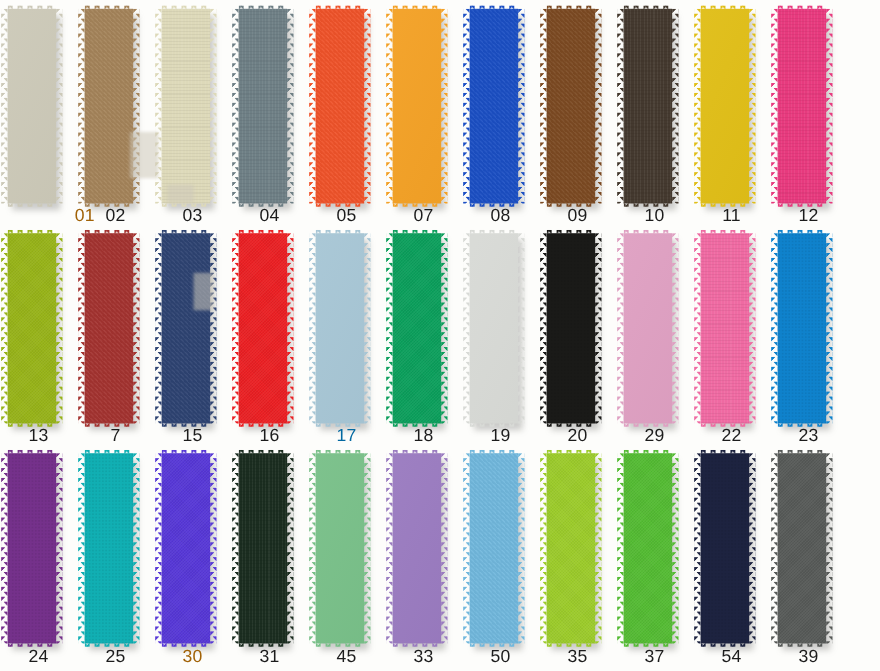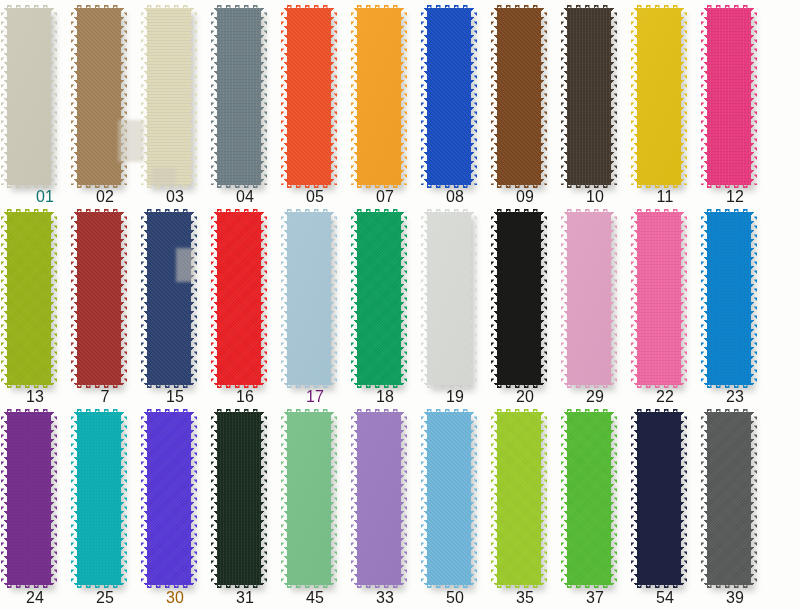--- a/index.html
+++ b/index.html
@@ -235,21 +235,21 @@
         <div class="swatch-shadow"></div>
         <div class="swatch-chip" style="background: rgb(231, 58, 126);">
           <div class="texture tex-weave"></div>
         </div>
         <div class="edge-zig edge-zig-left" style="background: linear-gradient(135deg, rgb(231, 58, 126) 25%, transparent 25%) 0px 0px / 6px 9px repeat-y, linear-gradient(225deg, rgb(231, 58, 126) 25%, transparent 25%) 0px 4.5px / 6px 9px repeat-y; transform: scaleX(-1);"></div>
         <div class="edge-zig edge-zig-right" style="background: linear-gradient(135deg, rgb(231, 58, 126) 25%, transparent 25%) 0px 0px / 6px 9px repeat-y, linear-gradient(225deg, rgb(231, 58, 126) 25%, transparent 25%) 0px 4.5px / 6px 9px repeat-y;"></div>
         <div class="edge-zig-top" style="background: linear-gradient(45deg, rgb(231, 58, 126) 25%, transparent 25%) 0px 0px / 9px 5px repeat-x, linear-gradient(315deg, rgb(231, 58, 126) 25%, transparent 25%) 4.5px 0px / 9px 5px repeat-x; transform: scaleY(-1);"></div>
         <div class="edge-zig-bot" style="background: linear-gradient(45deg, rgb(231, 58, 126) 25%, transparent 25%) 0px 0px / 9px 5px repeat-x, linear-gradient(315deg, rgb(231, 58, 126) 25%, transparent 25%) 4.5px 0px / 9px 5px repeat-x;"></div>
       </div>
     </div>
-    <div class="swatch-label" style="left: 10px; top: 188px; color: #0f766e;">01</div>
+    <div class="swatch-label" style="left: 0px; top: 188px; color: #a16207; padding-left: 42px;">01</div>
     <div class="swatch-label" style="left: 70px; top: 188px; color: rgb(28, 28, 28);">02</div>
     <div class="swatch-label" style="left: 140px; top: 188px; color: rgb(28, 28, 28);">03</div>
     <div class="swatch-label" style="left: 210px; top: 188px; color: rgb(28, 28, 28);">04</div>
     <div class="swatch-label" style="left: 280px; top: 188px; color: rgb(28, 28, 28);">05</div>
     <div class="swatch-label" style="left: 350px; top: 188px; color: rgb(28, 28, 28);">07</div>
     <div class="swatch-label" style="left: 420px; top: 188px; color: rgb(28, 28, 28);">08</div>
     <div class="swatch-label" style="left: 490px; top: 188px; color: rgb(28, 28, 28);">09</div>
     <div class="swatch-label" style="left: 560px; top: 188px; color: rgb(28, 28, 28);">10</div>
     <div class="swatch-label" style="left: 630px; top: 188px; color: rgb(28, 28, 28);">11</div>
     <div class="swatch-label" style="left: 700px; top: 188px; color: rgb(28, 28, 28);">12</div>
@@ -362,21 +362,21 @@
         <div class="edge-zig edge-zig-left" style="background: linear-gradient(135deg, rgb(15, 130, 204) 25%, transparent 25%) 0px 0px / 6px 9px repeat-y, linear-gradient(225deg, rgb(15, 130, 204) 25%, transparent 25%) 0px 4.5px / 6px 9px repeat-y; transform: scaleX(-1);"></div>
         <div class="edge-zig edge-zig-right" style="background: linear-gradient(135deg, rgb(15, 130, 204) 25%, transparent 25%) 0px 0px / 6px 9px repeat-y, linear-gradient(225deg, rgb(15, 130, 204) 25%, transparent 25%) 0px 4.5px / 6px 9px repeat-y;"></div>
         <div class="edge-zig-top" style="background: linear-gradient(45deg, rgb(15, 130, 204) 25%, transparent 25%) 0px 0px / 9px 5px repeat-x, linear-gradient(315deg, rgb(15, 130, 204) 25%, transparent 25%) 4.5px 0px / 9px 5px repeat-x; transform: scaleY(-1);"></div>
         <div class="edge-zig-bot" style="background: linear-gradient(45deg, rgb(15, 130, 204) 25%, transparent 25%) 0px 0px / 9px 5px repeat-x, linear-gradient(315deg, rgb(15, 130, 204) 25%, transparent 25%) 4.5px 0px / 9px 5px repeat-x;"></div>
       </div>
     </div>
     <div class="swatch-label" style="left: 0px; top: 388px; color: rgb(28, 28, 28);">13</div>
     <div class="swatch-label" style="left: 70px; top: 388px; color: rgb(28, 28, 28);">7</div>
     <div class="swatch-label" style="left: 140px; top: 388px; color: rgb(28, 28, 28);">15</div>
     <div class="swatch-label" style="left: 210px; top: 388px; color: rgb(28, 28, 28);">16</div>
-    <div class="swatch-label" style="left: 280px; top: 388px; color: #701a75;">17</div>
+    <div class="swatch-label" style="left: 280px; top: 388px; color: #0369a1;">17</div>
     <div class="swatch-label" style="left: 350px; top: 388px; color: rgb(28, 28, 28);">18</div>
     <div class="swatch-label" style="left: 420px; top: 388px; color: rgb(28, 28, 28);">19</div>
     <div class="swatch-label" style="left: 490px; top: 388px; color: rgb(28, 28, 28);">20</div>
     <div class="swatch-label" style="left: 560px; top: 388px; color: rgb(28, 28, 28);">29</div>
     <div class="swatch-label" style="left: 630px; top: 388px; color: rgb(28, 28, 28);">22</div>
     <div class="swatch-label" style="left: 700px; top: 388px; color: rgb(28, 28, 28);">23</div>
     <div class="swatch-row" style="top: 412px; height: 173px;">
       <div class="swatch-cell" style="left: 0px; height: 173px;">
         <div class="swatch-shadow"></div>
         <div class="swatch-chip" style="background: rgb(117, 49, 139);">

